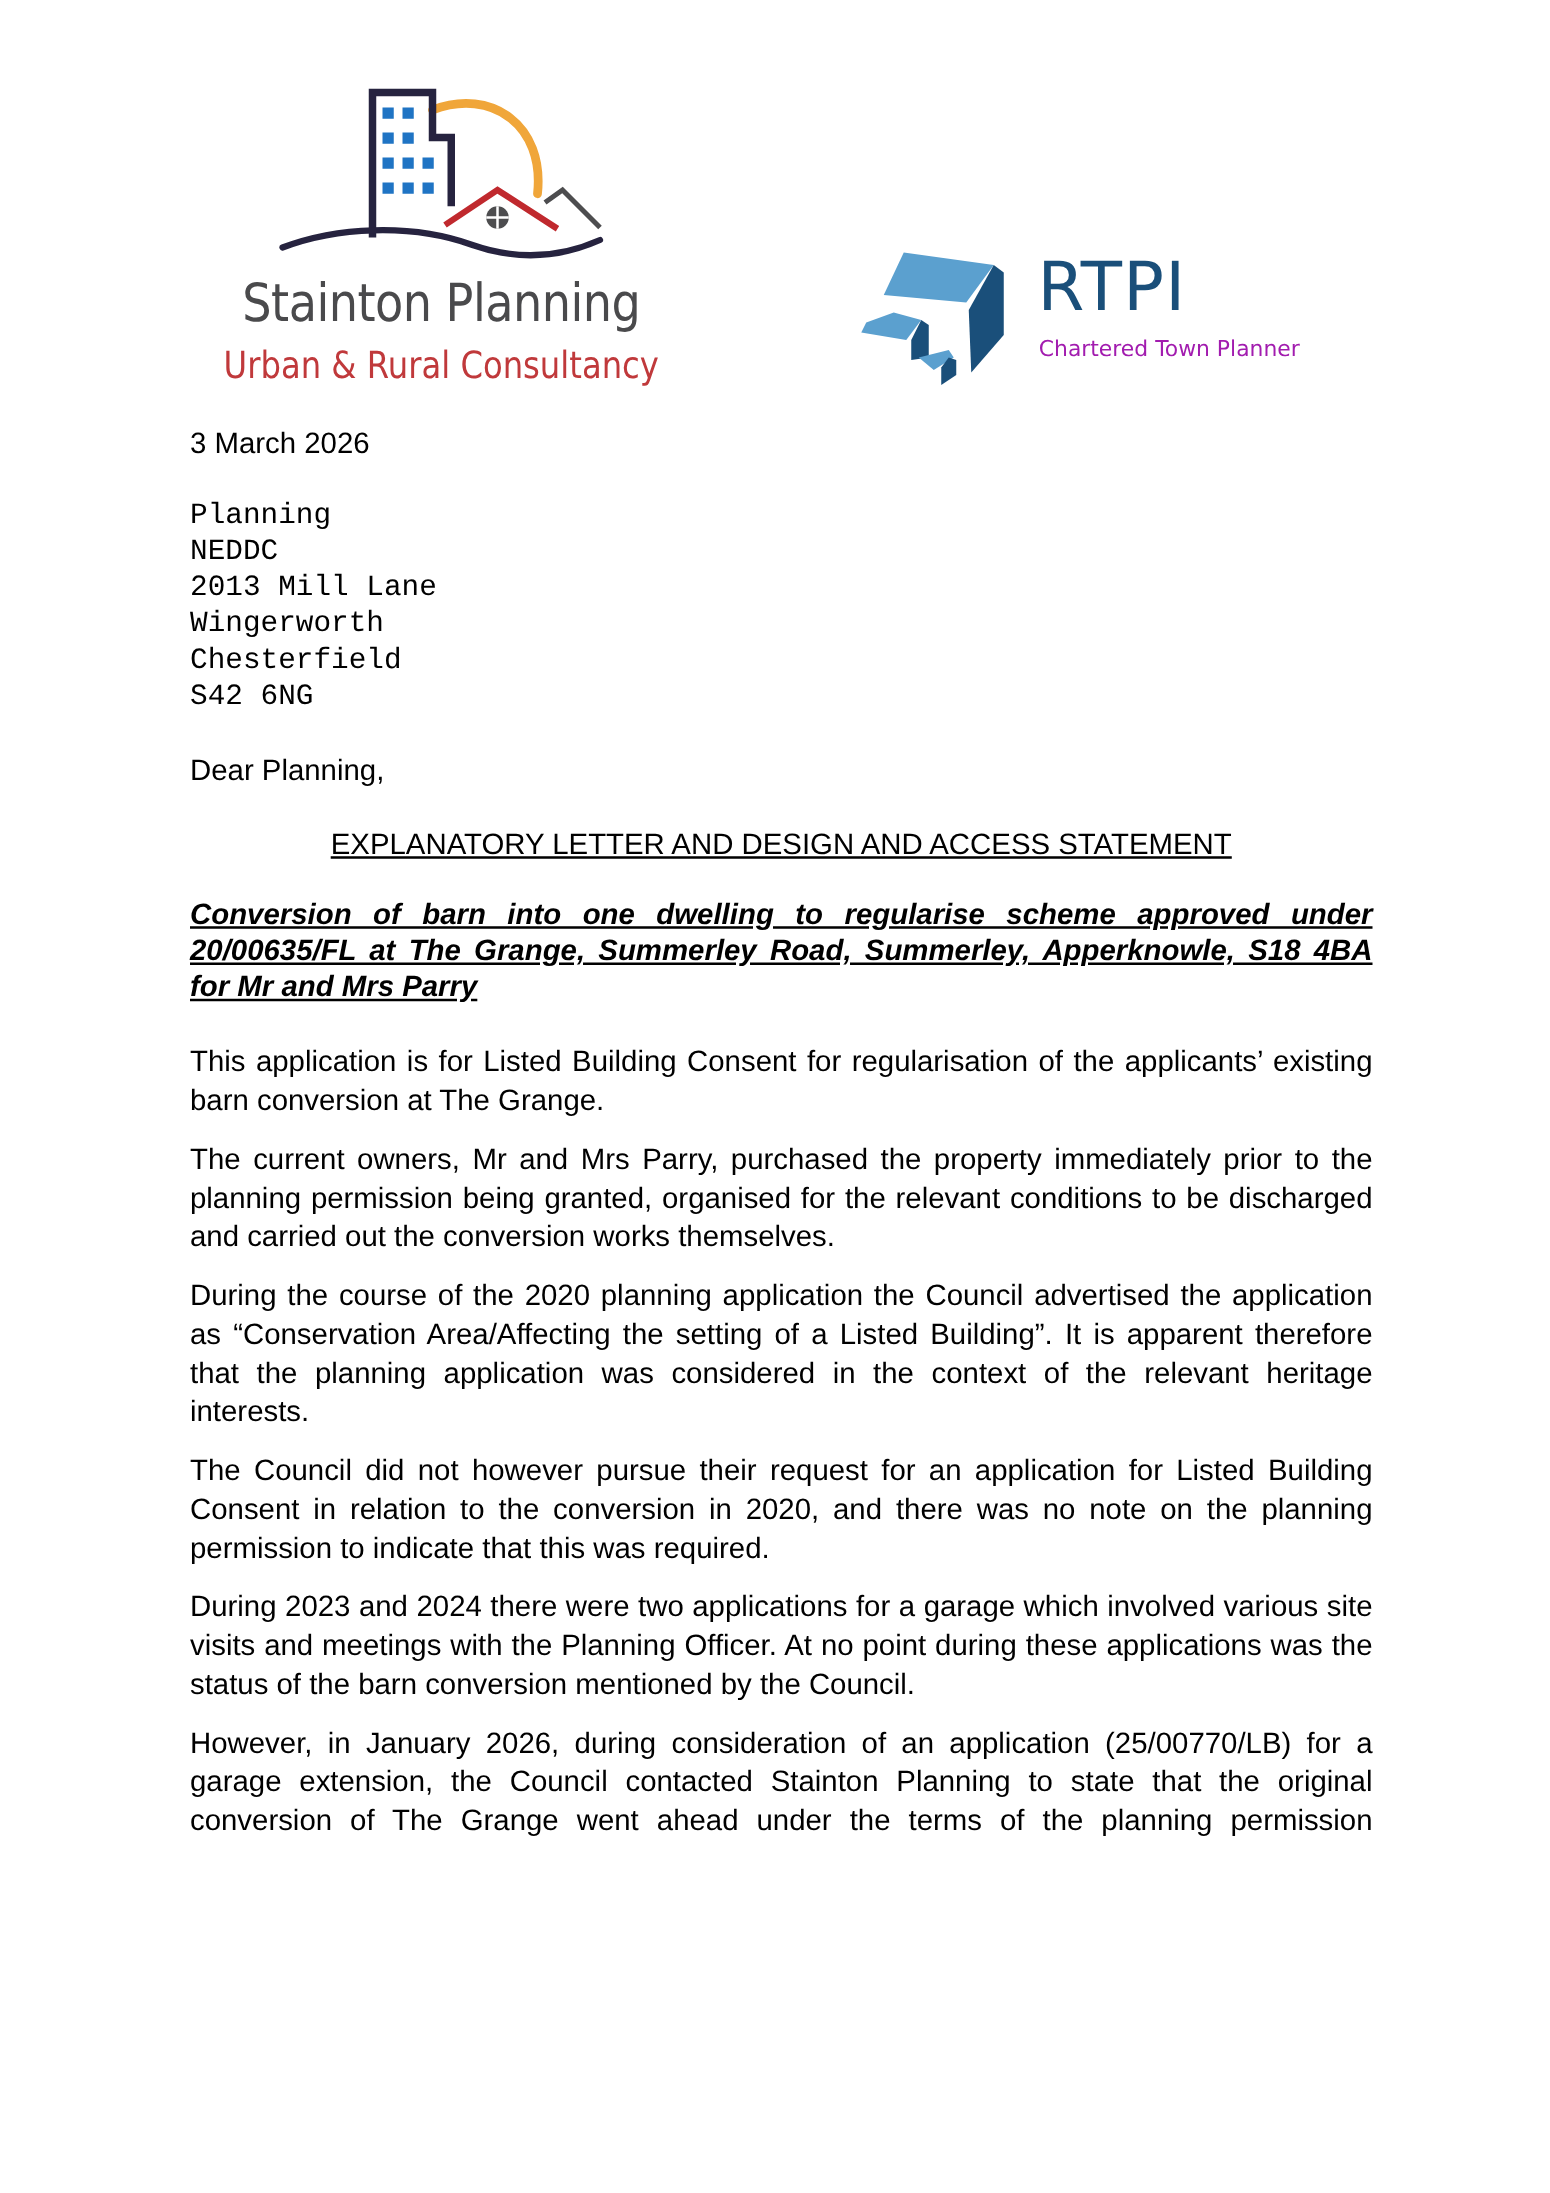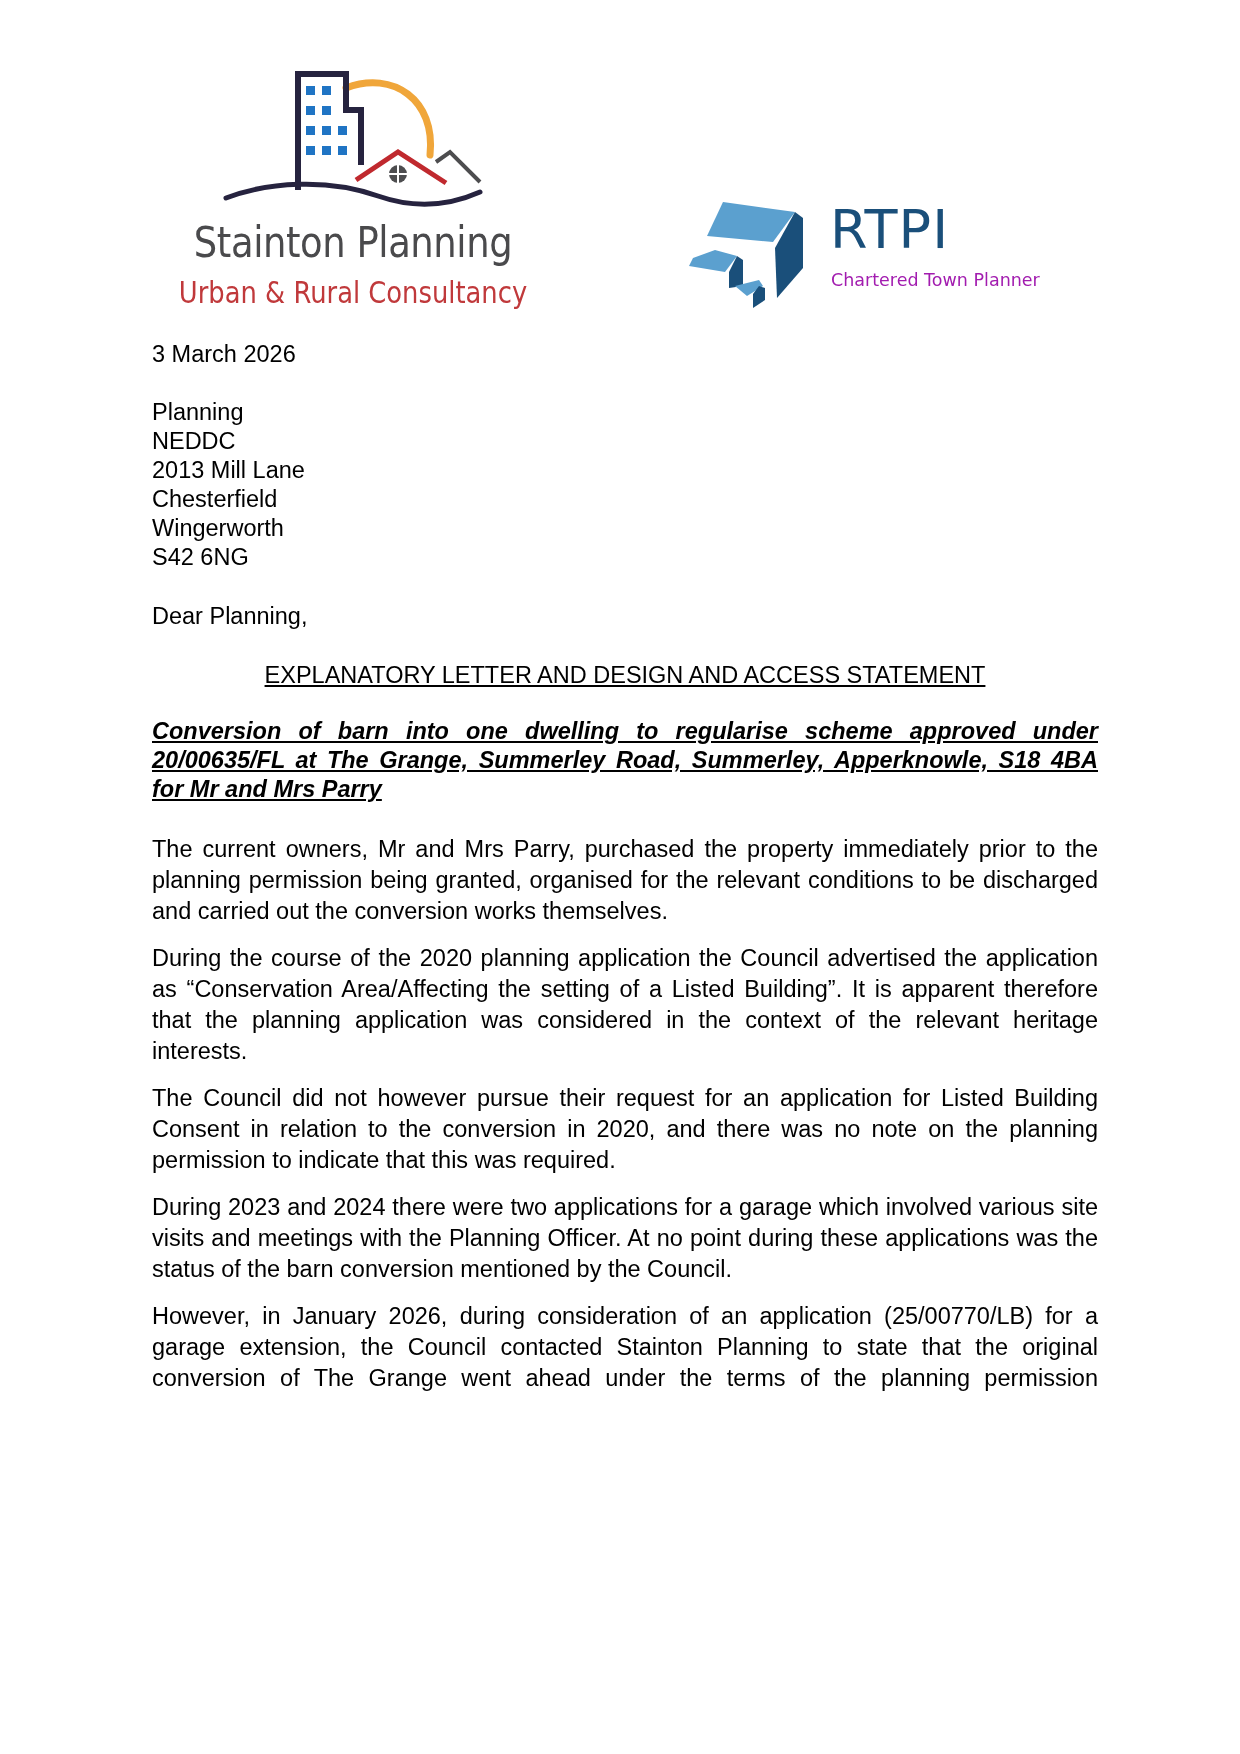--- a/index.html
+++ b/index.html
@@ -15,21 +15,21 @@
                transform: scaleX(0.86); transform-origin: center; }
   .logo-right { position: absolute; left: 685px; top: 190px; width: 400px; height: 120px; }
   .logo-right svg { position: absolute; left: 0; top: 0; }
   .rtpi-name { position: absolute; left: 145px; top: 8px; font-family: "DejaVu Sans", sans-serif;
                font-weight: normal; font-size: 54px; color: #1a4f7a; letter-spacing: 1px; }
   .rtpi-sub { position: absolute; left: 146px; top: 80px; font-family: "DejaVu Sans", sans-serif;
               font-size: 17.5px; color: #a21caf; }
   .text { position: absolute; left: 152px; width: 946px; font-size: 23.5px; line-height: 29px; }
   .date { top: 340px; }
   .address { top: 398px; }
-  .address div { height: 29px; }
+  .address div { height: 29px; font-family: Liberation Mono, monospace; }
   .salutation { top: 602px; }
   .heading { position: absolute; left: 152px; width: 946px; top: 661px; text-align: center;
              font-weight: normal; text-decoration: underline; font-size: 23.5px; line-height: 29px; }
   .subheading { top: 717px; font-weight: bold; text-decoration: underline; text-align: justify;
                 text-align-last: left; font-style: italic; }
   .body-paras { position: absolute; left: 152px; width: 946px; top: 834px; font-size: 23.5px;
                 line-height: 31px; }
   .body-paras p { margin: 0 0 16px 0; text-align: justify; }
   .body-paras p.last { text-align-last: justify; }
 </style>
@@ -82,30 +82,31 @@
   <div class="rtpi-name">RTPI</div>
   <div class="rtpi-sub">Chartered Town Planner</div>
 </div>
 
 <div class="text date">3 March 2026</div>
 
 <div class="text address">
   <div>Planning</div>
   <div>NEDDC</div>
   <div>2013 Mill Lane</div>
+  <div>Wingerworth</div>
   <div>Chesterfield</div>
-  <div>Wingerworth</div>
   <div>S42 6NG</div>
 </div>
 
 <div class="text salutation">Dear Planning,</div>
 
 <div class="heading">EXPLANATORY LETTER AND DESIGN AND ACCESS STATEMENT</div>
 
 <div class="text subheading">Conversion of barn into one dwelling to regularise scheme approved under 20/00635/FL at The Grange, Summerley Road, Summerley, Apperknowle, S18 4BA for Mr and Mrs Parry</div>
 
 <div class="body-paras">
+  <p>This application is for Listed Building Consent for regularisation of the applicants’ existing barn conversion at The Grange.</p>
   <p>The current owners, Mr and Mrs Parry, purchased the property immediately prior to the planning permission being granted, organised for the relevant conditions to be discharged and carried out the conversion works themselves.</p>
   <p>During the course of the 2020 planning application the Council advertised the application as “Conservation Area/Affecting the setting of a Listed Building”. It is apparent therefore that the planning application was considered in the context of the relevant heritage interests.</p>
   <p>The Council did not however pursue their request for an application for Listed Building Consent in relation to the conversion in 2020, and there was no note on the planning permission to indicate that this was required.</p>
   <p>During 2023 and 2024 there were two applications for a garage which involved various site visits and meetings with the Planning Officer. At no point during these applications was the status of the barn conversion mentioned by the Council.</p>
   <p class="last">However, in January 2026, during consideration of an application (25/00770/LB) for a garage extension, the Council contacted Stainton Planning to state that the original conversion of The Grange went ahead under the terms of the planning permission</p>
 </div>
 
 </body></html>

